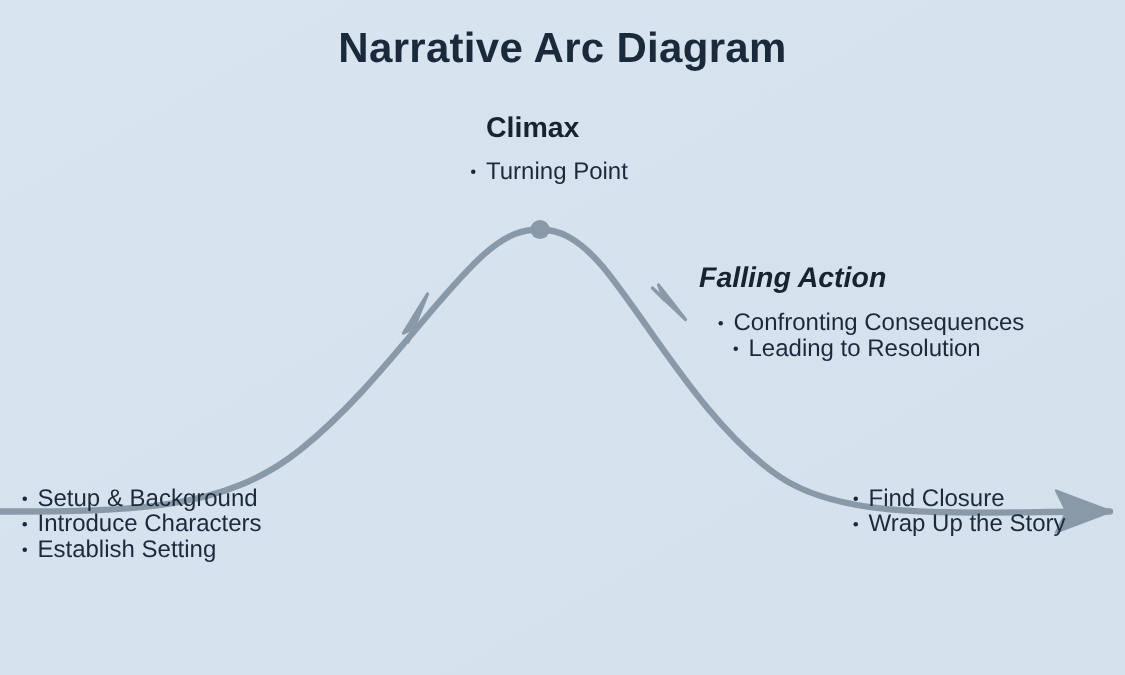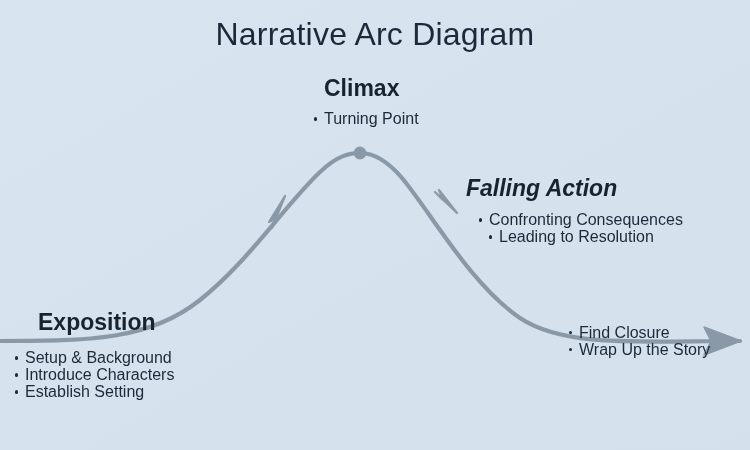--- a/index.html
+++ b/index.html
@@ -26,30 +26,30 @@
     top: 0;
     width: 750px;
     height: 450px;
   }
   .title {
     position: absolute;
     left: 0;
     top: 16px;
     width: 750px;
     text-align: center;
-    font-size: 32px;
-    font-weight: normal;
+    font-size: 28px;
+    font-weight: bold;
     color: #1b2a3a;
     letter-spacing: 0.2px;
   }
   .stage-block {
     position: absolute;
   }
   .stage-heading {
-    font-size: 23px;
+    font-size: 19px;
     font-weight: bold;
     color: #17232f;
     white-space: nowrap;
     margin: 0;
     padding: 0;
     line-height: 1.1;
   }
   .bullet-list {
     list-style: none;
     margin: 0;
@@ -125,21 +125,20 @@
     <g>
       <path d="M 741 341 L 704 327 L 711 341 L 704 355 Z" fill="#8a99a8" stroke="#8a99a8" stroke-width="1.6" stroke-linejoin="round"></path>
     </g>
 
     <circle cx="360" cy="153" r="6.4" fill="#8a99a8"></circle>
   </svg>
 
   <div class="title">Narrative Arc Diagram</div>
 
   <div class="stage-block" id="block-exposition">
-    <div class="stage-heading">Exposition</div>
     <ul class="bullet-list">
       <li>Setup &amp; Background</li>
       <li>Introduce Characters</li>
       <li>Establish Setting</li>
     </ul>
   </div>
 
 
   <div class="stage-block" id="block-climax">
     <div class="stage-heading">Climax</div>

